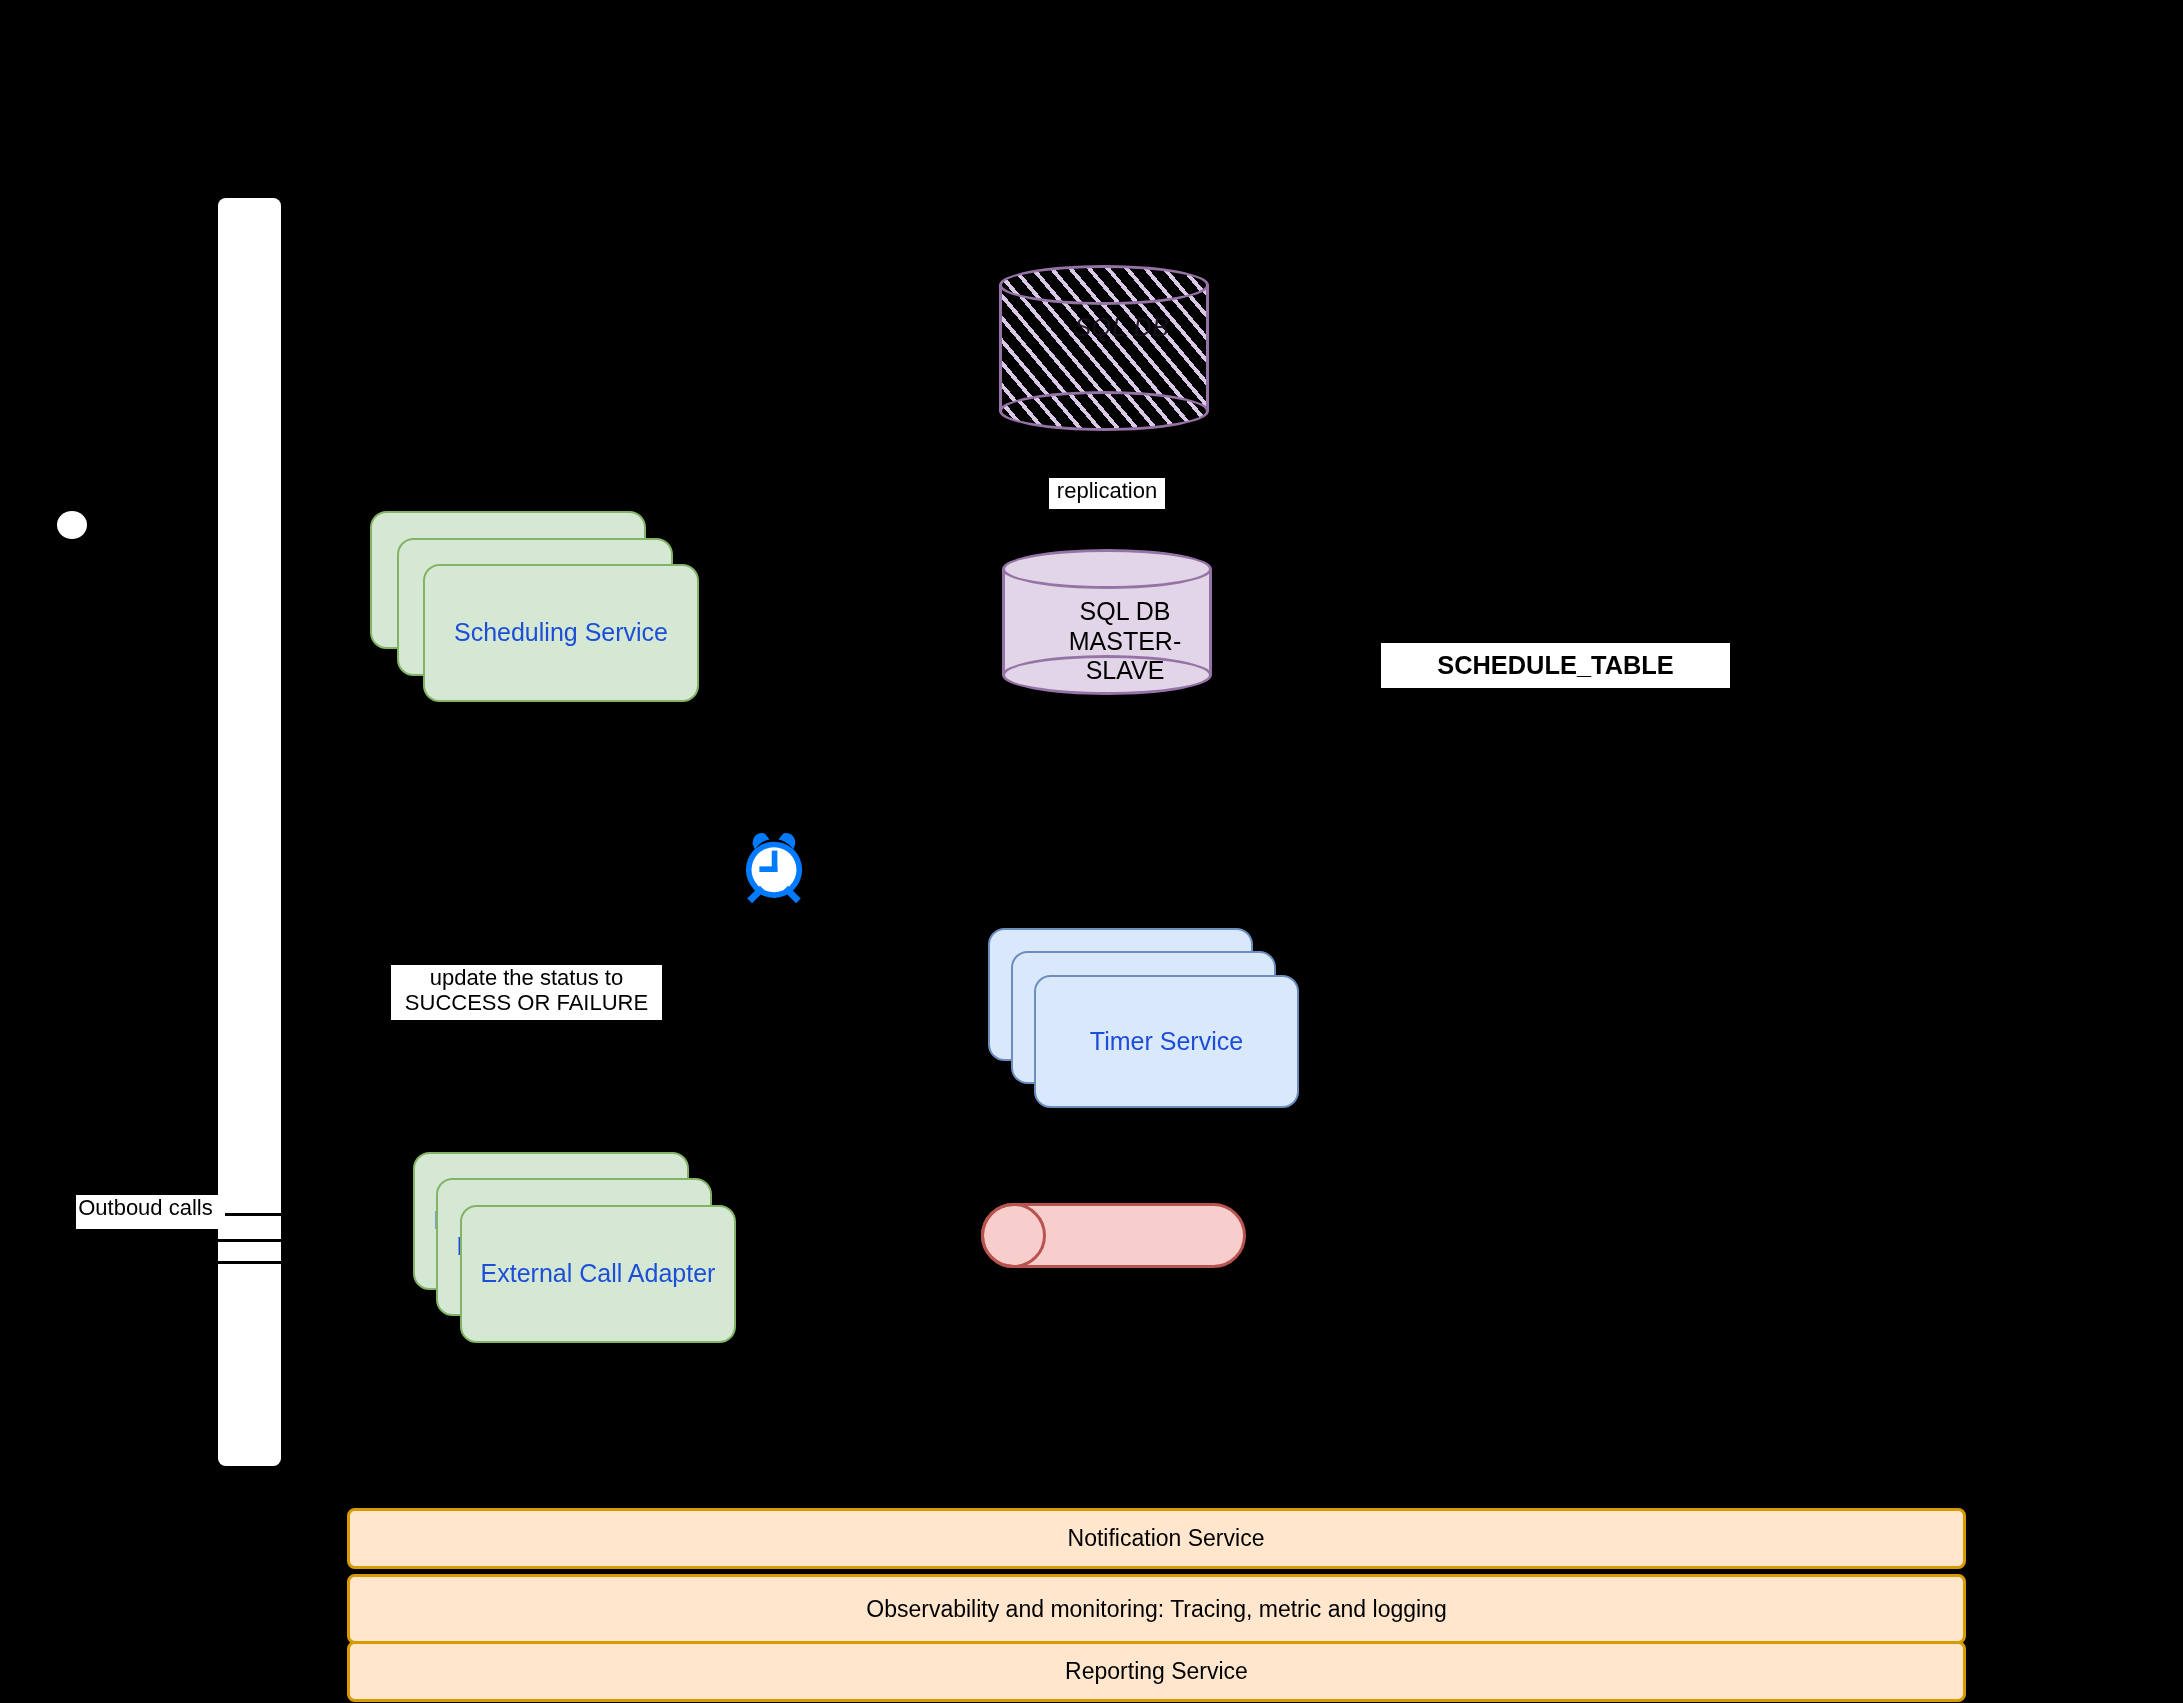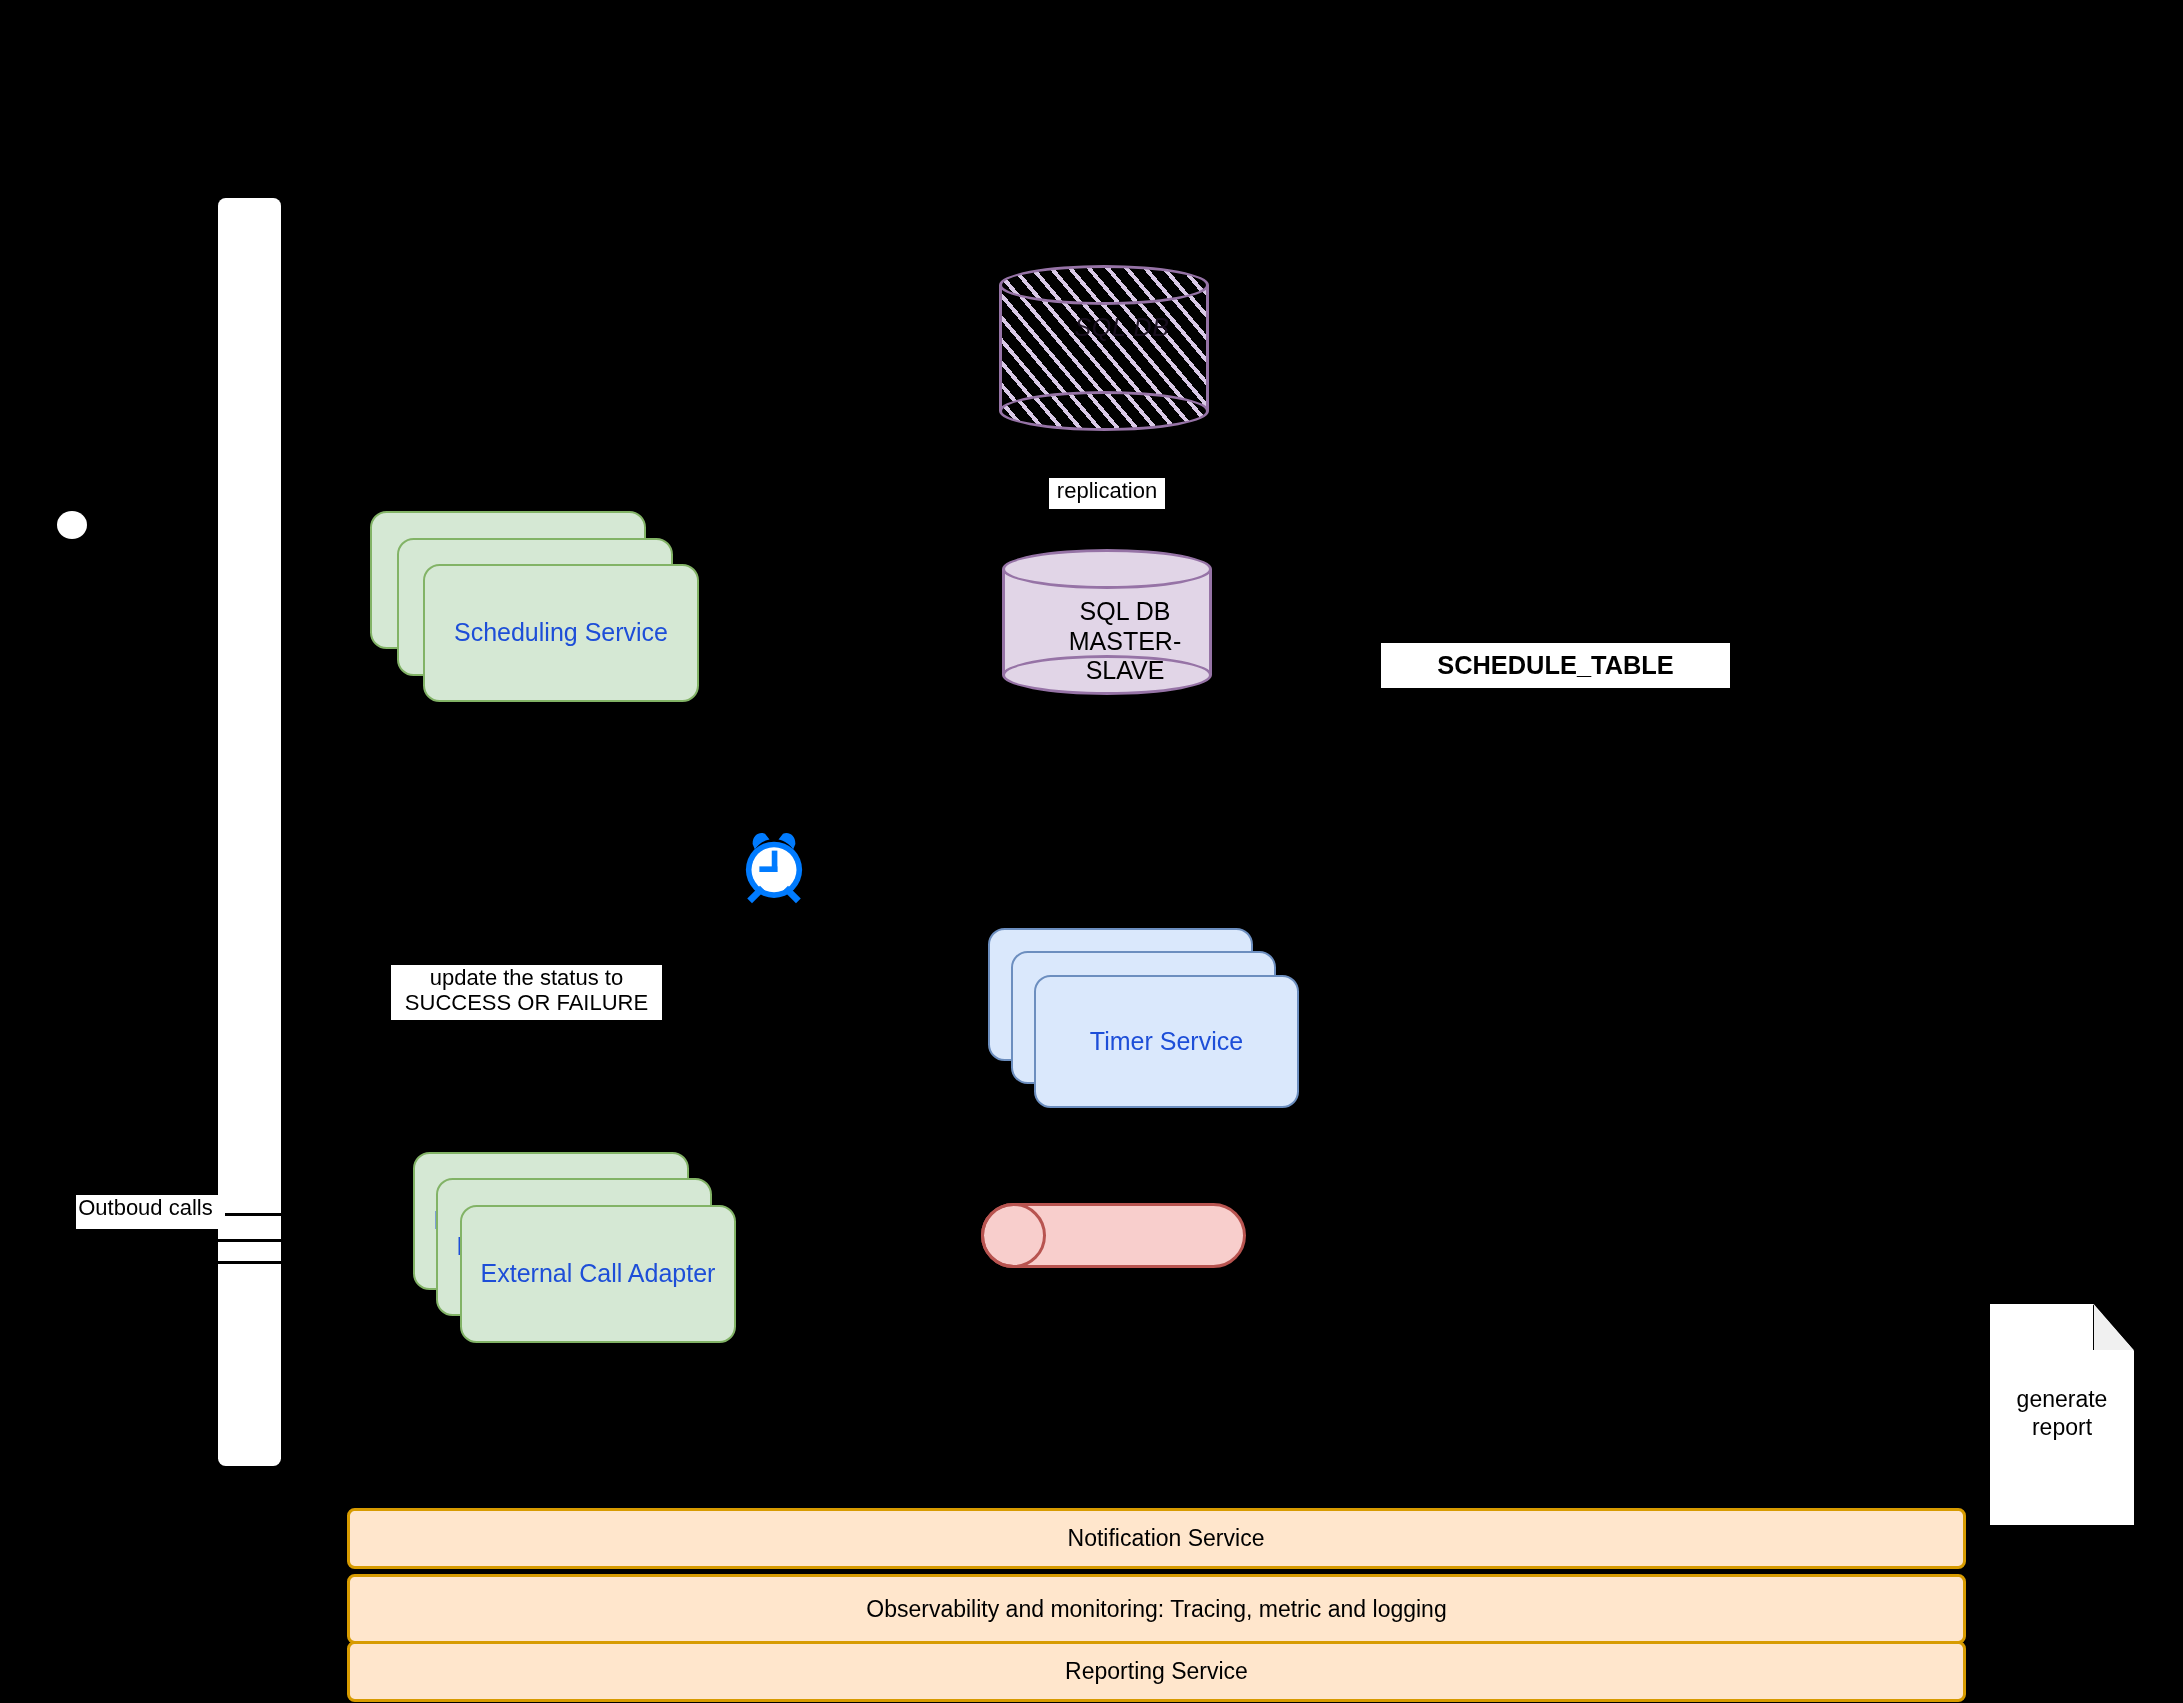--- a/index.html
+++ b/index.html
@@ -284,26 +284,20 @@
 Adapter</span>
     </div>
     <div class="card green" style="left:460px; top:1205px; width:276px; height:138px;">
       <span>External Call
 Adapter</span>
     </div>
   </div>
 
   <div class="abs" id="queue-shape"></div>
 
-  <div class="abs" id="doc-report">
-    <div class="sheet"></div>
-    <div class="fold"></div>
-    <div class="doc-text">generate
-report</div>
-  </div>
 
   <div class="hbar" style="left:347px; top:1508px; width:1619px; height:61px;padding-left:19px;">Notification Service</div>
 
   <div class="hbar" style="left:347px; top:1574px; width:1619px; height:70px;text-align:right;">Observability and monitoring: Tracing, metric and logging</div>
 
   <div class="hbar" style="left:347px; top:1641px; width:1619px; height:61px;">Reporting Service</div>
 
 </div>
 
 

